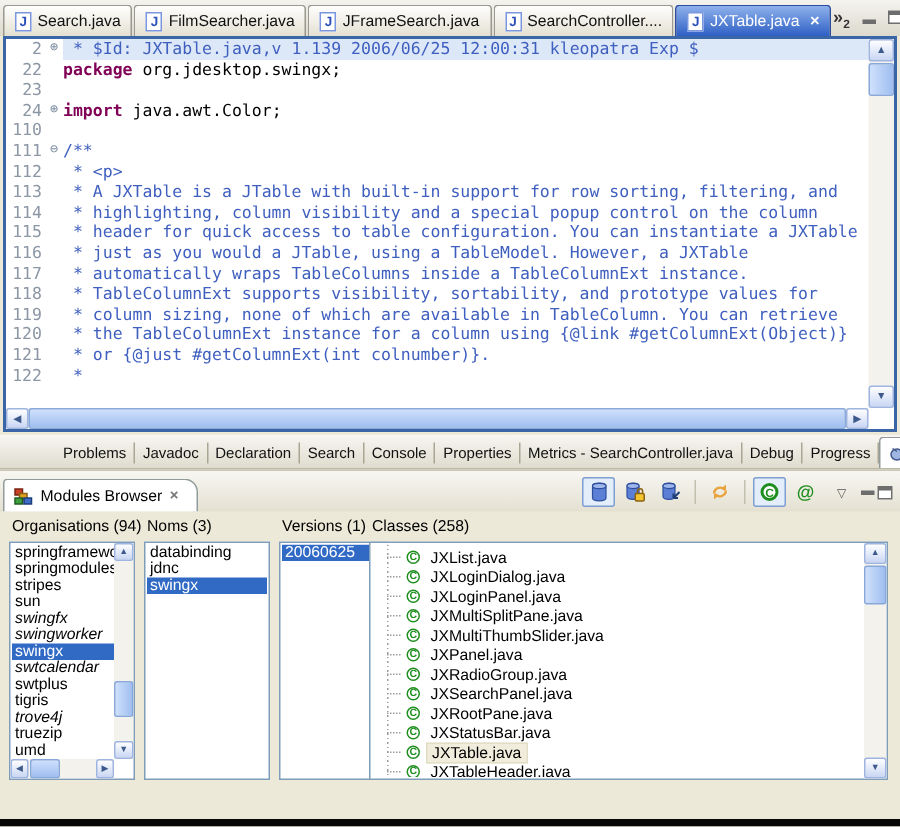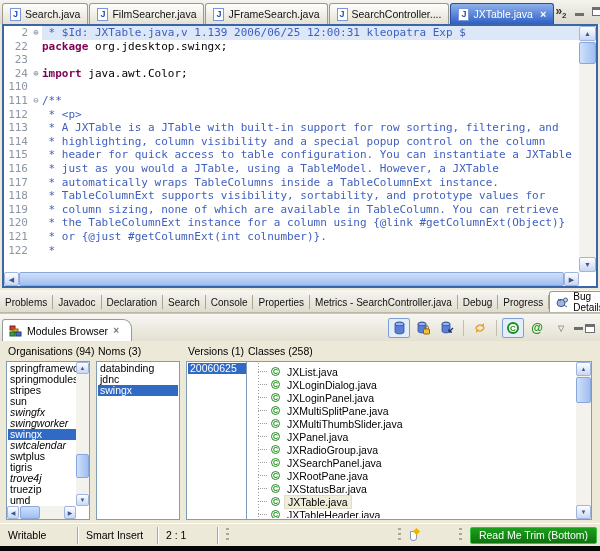--- a/index.html
+++ b/index.html
@@ -167,21 +167,21 @@
       <span class="sb-btn down">▼</span>
     </div>
     <div class="sbh ed-h">
       <span class="sb-btn left">◀</span>
       <span class="sb-thumb"></span>
       <span class="sb-btn right">▶</span>
     </div>
   </div>
 
   <div class="vtabbar">
-    <div style="display:flex;align-items:center;">
+    <div style="display:flex;align-items:center;padding-left:37px;">
         <div class="vtab">Problems</div>
         <span class="vsep"></span>
         <div class="vtab">Javadoc</div>
         <span class="vsep"></span>
         <div class="vtab">Declaration</div>
         <span class="vsep"></span>
         <div class="vtab">Search</div>
         <span class="vsep"></span>
         <div class="vtab">Console</div>
         <span class="vsep"></span>
@@ -378,29 +378,15 @@
           </div>
         <div class="cls-v">
           <span class="sb-btn up" style="font-size:6px;">▲</span>
           <span class="sb-thumb"></span>
           <span class="sb-btn down" style="font-size:6px;">▼</span>
         </div>
       </div>
     </div>
   </div>
 
-  <div class="statusbar">
-    <div class="st-cell">Writable</div>
-    <div class="st-cell" style="width:80px;">Smart Insert</div>
-    <div class="st-cell" style="width:60px;">2 : 1</div>
-    <div class="grip"></div>
-    <div class="spacer"></div>
-    <div class="grip"></div>
-    <div class="beaker">
-        <span class="glass"></span>
-        <span class="star"></span>
-      </div>
-    <div class="grip" style="margin-left:40px;"></div>
-    <div class="trim-btn">Read Me Trim (Bottom)</div>
-  </div>
 
   <div class="blackstrip"></div>
 </div>
 
 </body></html>

